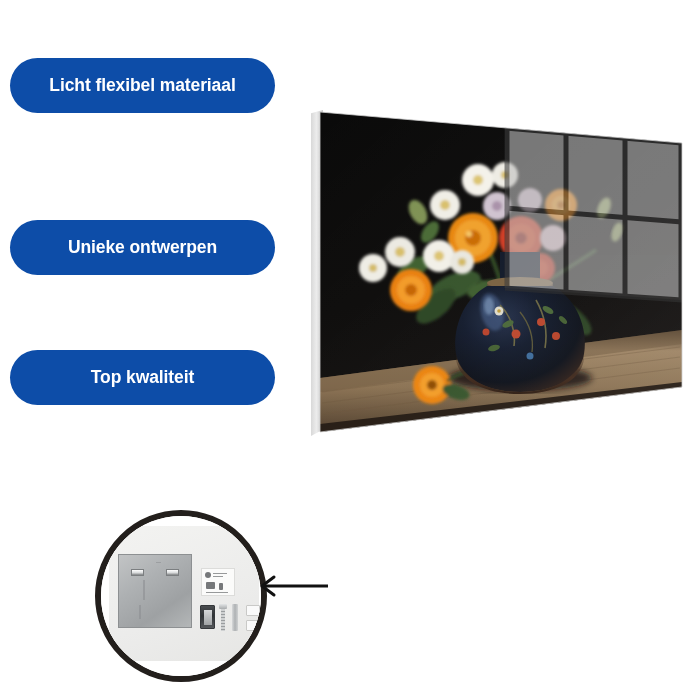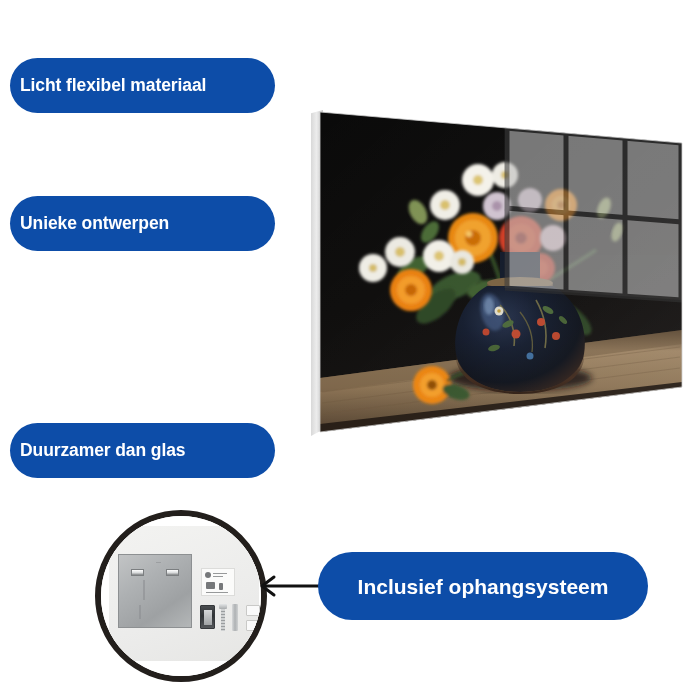--- a/index.html
+++ b/index.html
@@ -11,21 +11,21 @@
     overflow:hidden;
   }
   #stage{position:relative;width:700px;height:700px;background:#ffffff;}
 
   
   .badge{
     position:absolute;
     left:10px;width:265px;height:55px;
     background:#0d4da8;
     border-radius:28px;
-    display:flex;align-items:center;
+    display:flex;align-items:center;justify-content:center;
     box-sizing:border-box;
     padding:0 10px;
   }
   .badge span{
     color:#ffffff;
     font-size:17.5px;
     font-weight:bold;
     letter-spacing:-0.1px;
     white-space:nowrap;
     line-height:1;
@@ -338,25 +338,25 @@
         <polygon points="320,112 682,143 682,387 320,432" fill="url(#sheen)"></polygon>
       </g>
 
       <polygon points="320,112 682,143 682,387 320,432" fill="none" stroke="#cfcfcf" stroke-width="0.8"></polygon>
     </svg>
   </div>
 
   <div class="badge" style="top:58px">
     <span>Licht flexibel materiaal</span>
   </div>
-  <div class="badge" style="top:196px">
+  <div class="badge" style="top:220px">
     <span>Unieke ontwerpen</span>
   </div>
-  <div class="badge" style="top:423px">
-    <span>Duurzamer dan glas</span>
+  <div class="badge" style="top:350px">
+    <span>Top kwaliteit</span>
   </div>
 
   <div class="circle-inset">
     <div class="inset-photo">
       <div class="inset-bg"></div>
 
       <div class="mount-plate">
         <div class="plate-slot l"></div>
         <div class="plate-slot r"></div>
         <div class="plate-mark" style="left:24px;top:25px;width:1.5px;height:20px;"></div>
@@ -382,17 +382,14 @@
       <div class="pad p1"></div>
       <div class="pad p2"></div>
     </div>
   </div>
 
   <svg class="connector" viewBox="0 0 80 40">
     <line x1="78" y1="20" x2="14" y2="20" stroke="#111111" stroke-width="3"></line>
     <polyline points="24,11 12,20 24,29" fill="none" stroke="#111111" stroke-width="3" stroke-linecap="round" stroke-linejoin="round"></polyline>
   </svg>
 
-  <div class="callout-badge">
-    <span>Inclusief ophangsysteem</span>
-  </div>
 
 </div>
 
 </body></html>

